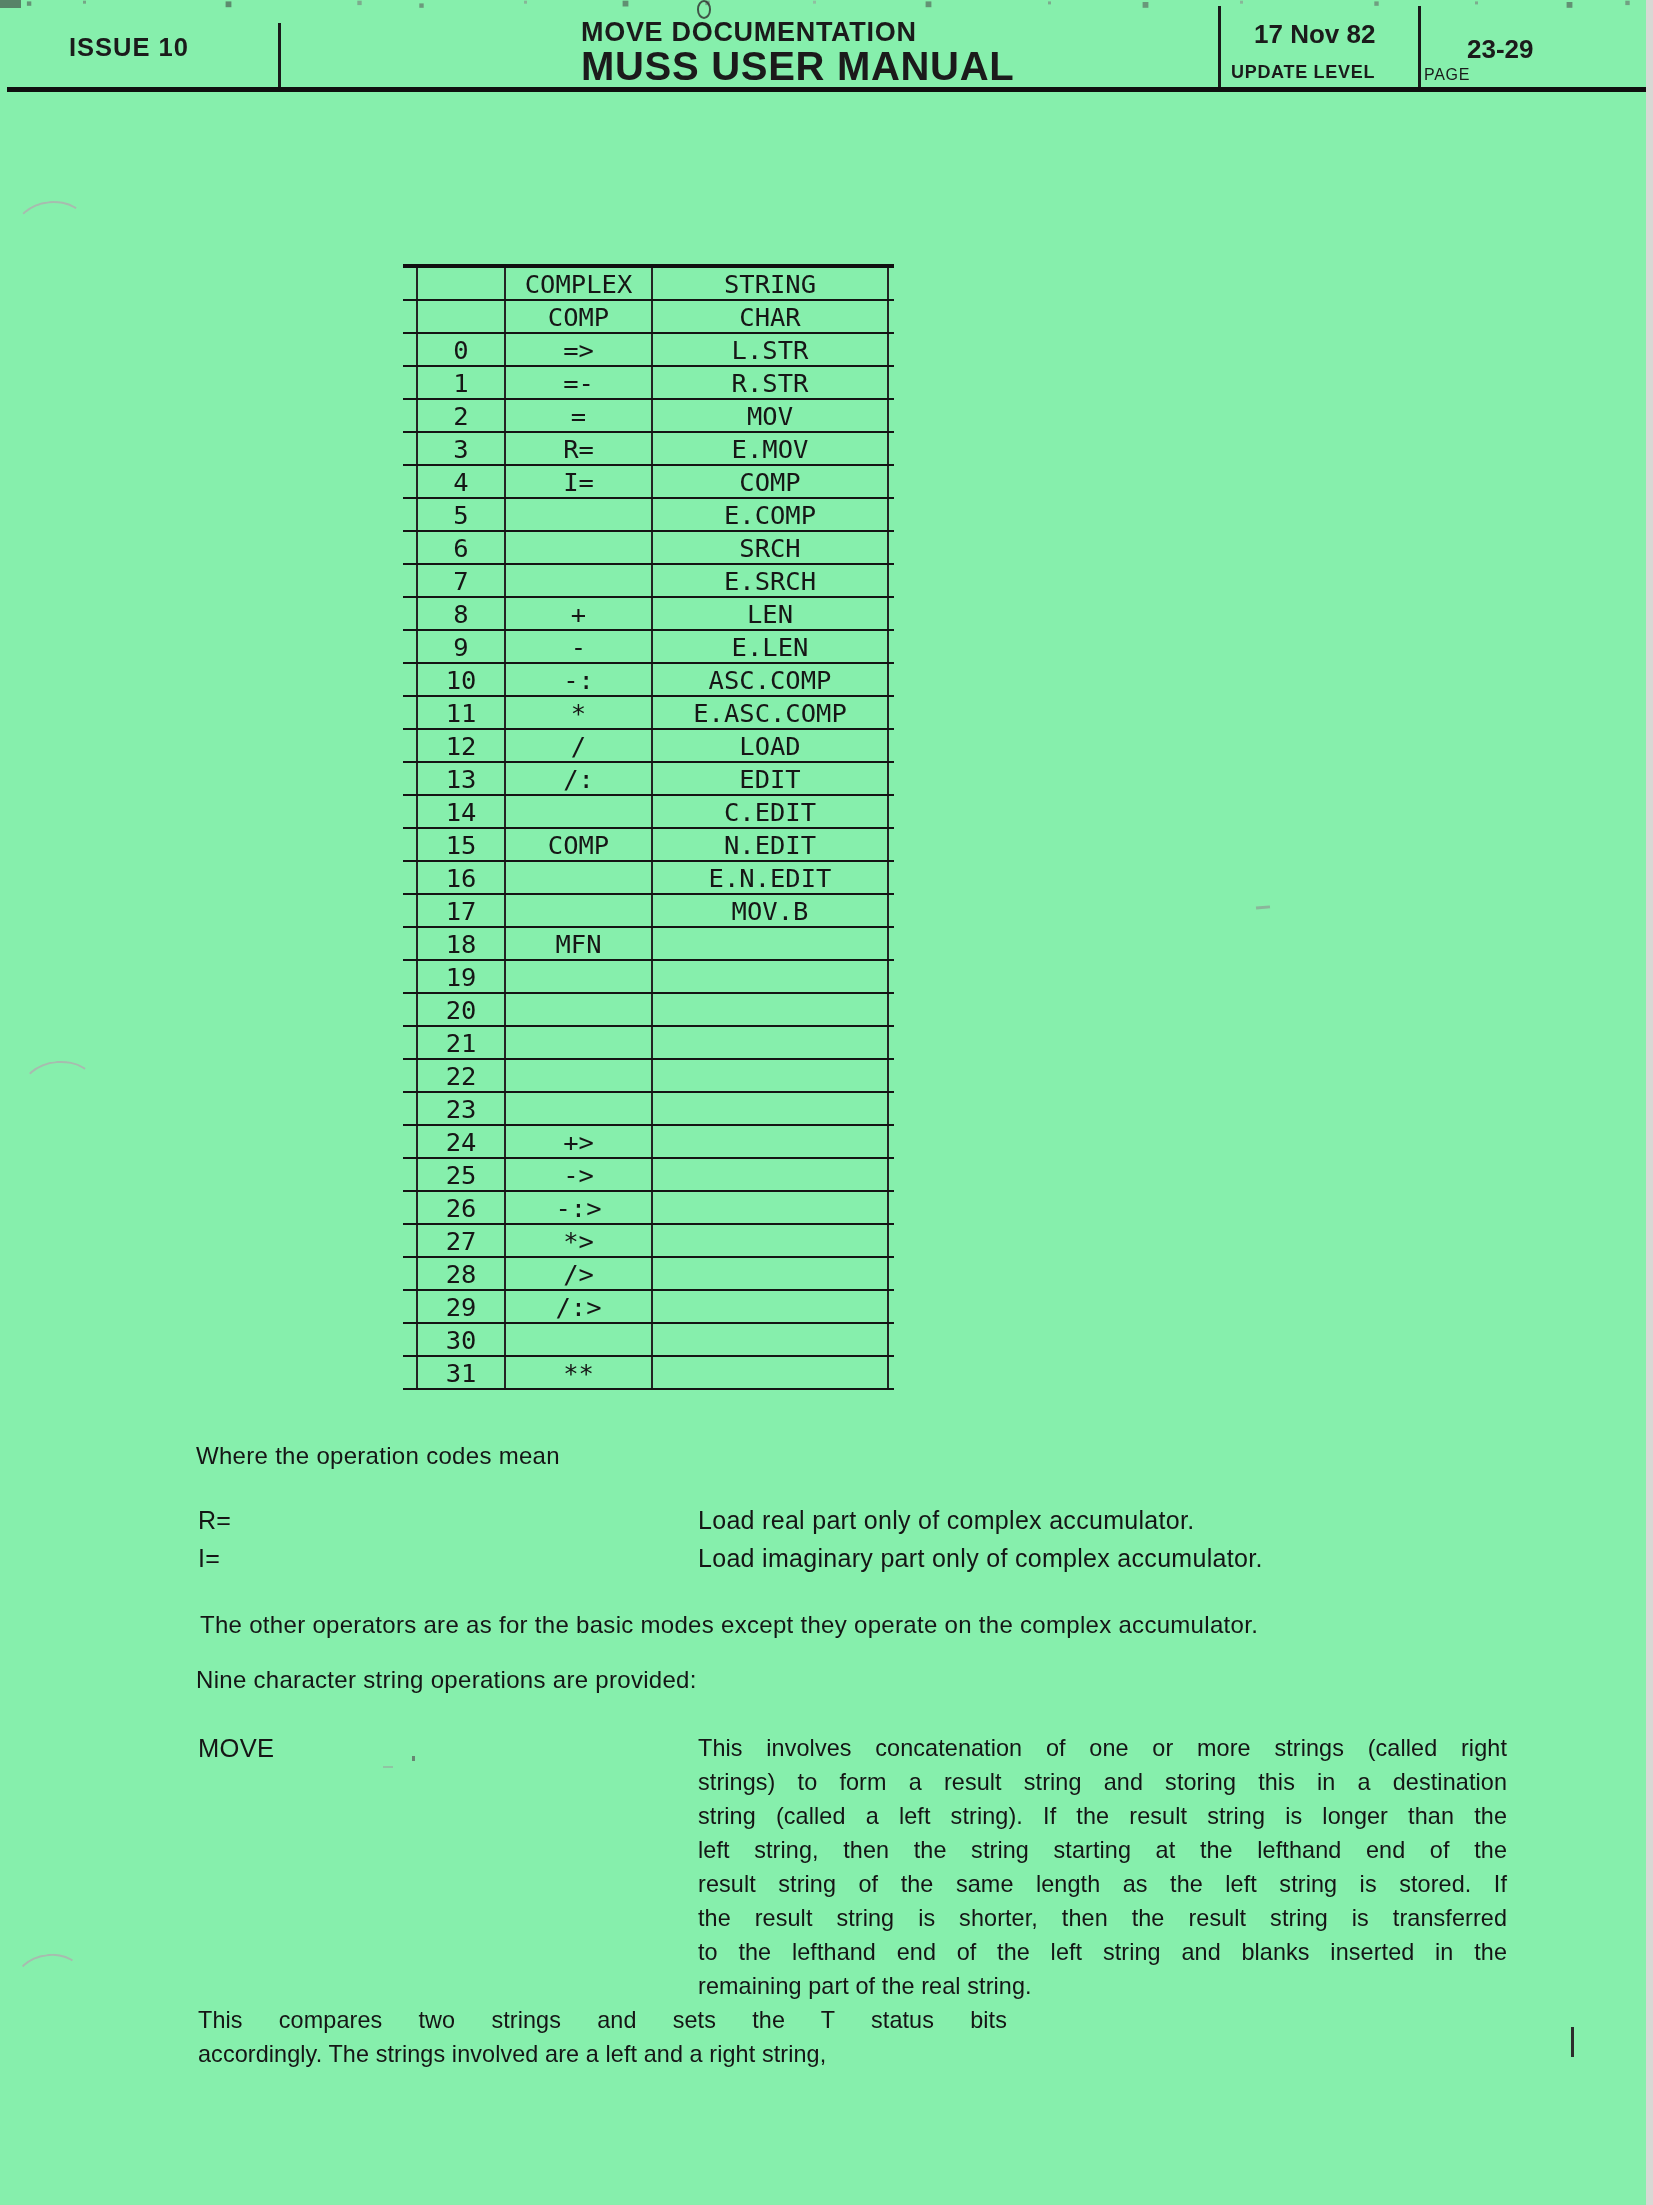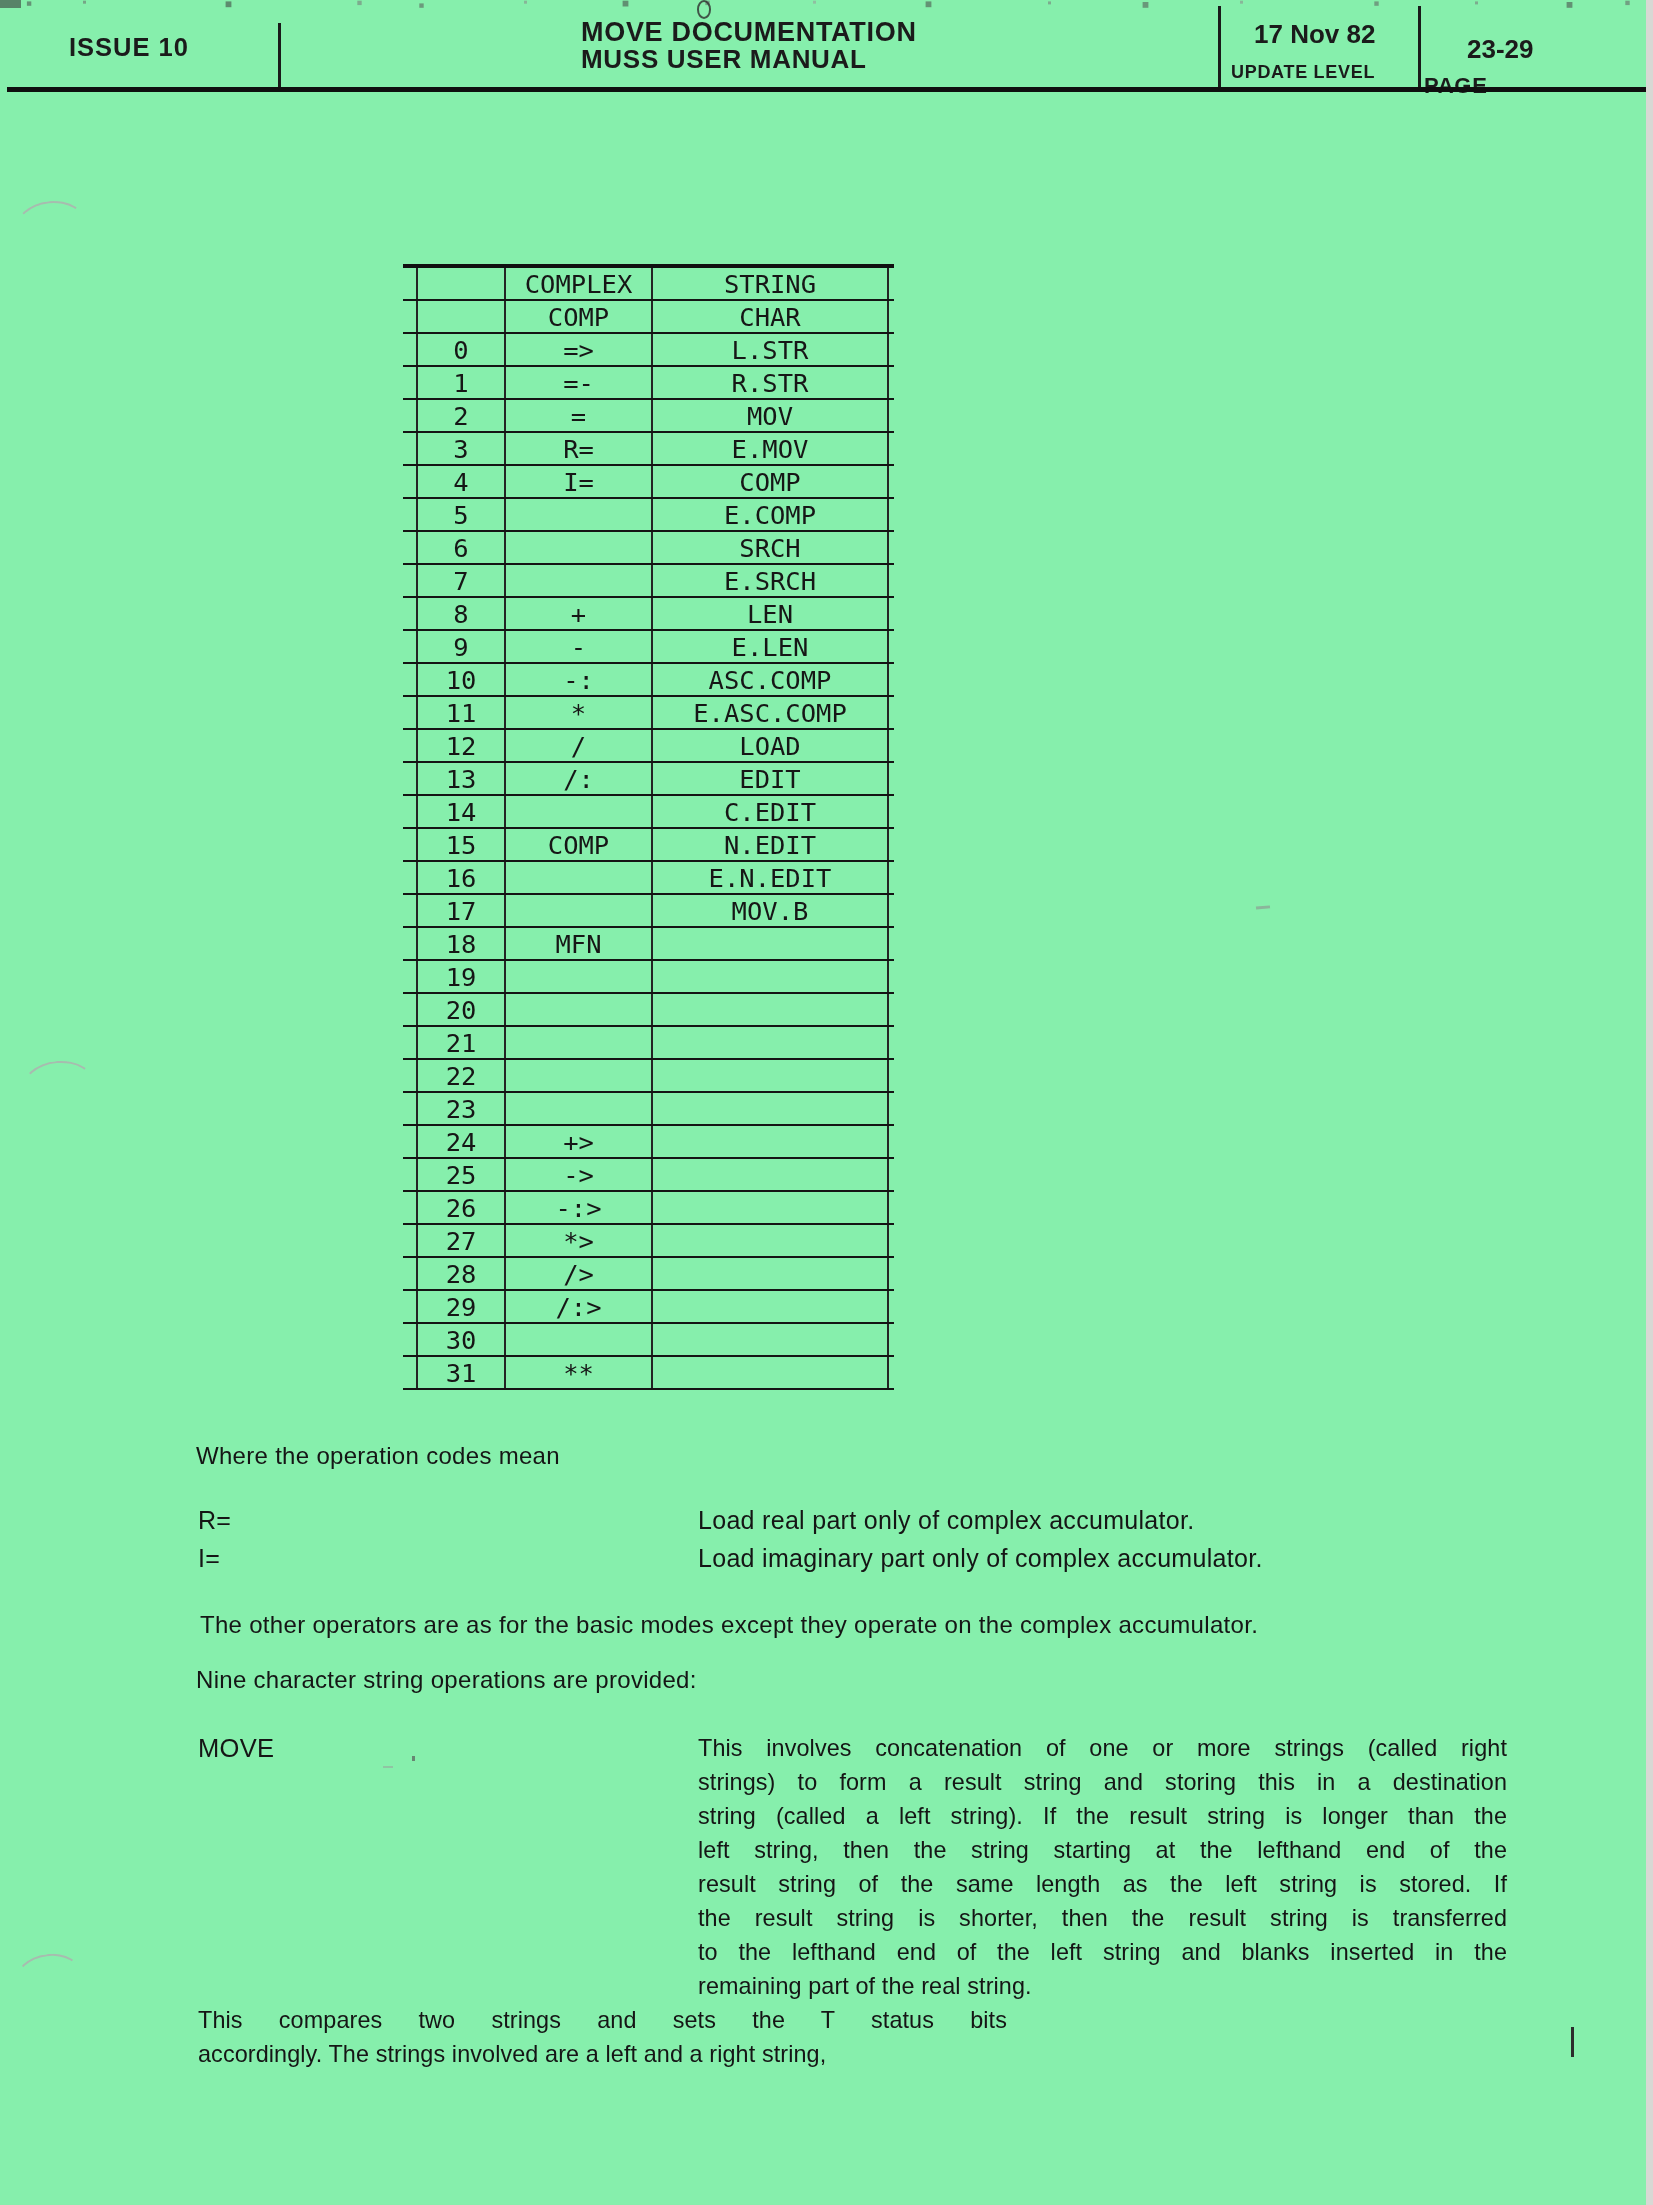--- a/index.html
+++ b/index.html
@@ -10,25 +10,25 @@
   }
 
   
   .hdr-rule { position:absolute; left:6.9px; top:87px; width:1647px; height:4.8px; background:#0f0f0f; }
   .hdr-div { position:absolute; width:2.8px; background:#1a1a1a; }
   .hdr-div.d1 { left:278px; top:23px;  height:65px; }
   .hdr-div.d2 { left:1218px; top:5.5px; height:83px; }
   .hdr-div.d3 { left:1418px; top:5.5px; height:83px; }
   .issue { position:absolute; left:69px; top:33px; font-size:25.5px; font-weight:700; letter-spacing:1px; color:#1b1b1b; }
   .title1 { position:absolute; left:581px; top:16.5px; font-size:27px; font-weight:700; letter-spacing:0.7px; color:#1b1b1b; }
-  .title2 { position:absolute; left:581px; top:44px; font-size:26px; font-weight:700; letter-spacing:0.7px; color:#1b1b1b; }
+  .title2 { position:absolute; left:581px; top:44px; font-size:40px; font-weight:700; letter-spacing:0.7px; color:#1b1b1b; }
   .upd-val { position:absolute; left:1254px; top:19.3px; font-size:26px; font-weight:700; color:#1b1b1b; }
   .upd-lbl { position:absolute; left:1231px; top:62px; font-size:18px; font-weight:700; letter-spacing:0.7px; color:#1b1b1b; }
   .pg-val { position:absolute; left:1467px; top:34px; font-size:26px; font-weight:700; color:#1b1b1b; }
-  .pg-lbl { position:absolute; left:1424px; top:73px; font-size:22px; font-weight:700; letter-spacing:0.7px; color:#1b1b1b; }
+  .pg-lbl { position:absolute; left:1424px; top:66px; font-size:16px; font-weight:400; letter-spacing:0.7px; color:#1b1b1b; }
 
   
   .optable {
     position:absolute; left:403px; top:240px; width:491px;
     border-top:4.1px solid #101010;
     font-family:"DejaVu Sans Mono", monospace; font-size:25.5px; color:#161616;margin-top:24px;
   }
   .trow { display:flex; height:33px; border-bottom:2.1px solid #141414; box-sizing:border-box; }
   .sp-l { width:13px; height:100%; }
   .sp-r { width:4.8px;  height:100%; }

